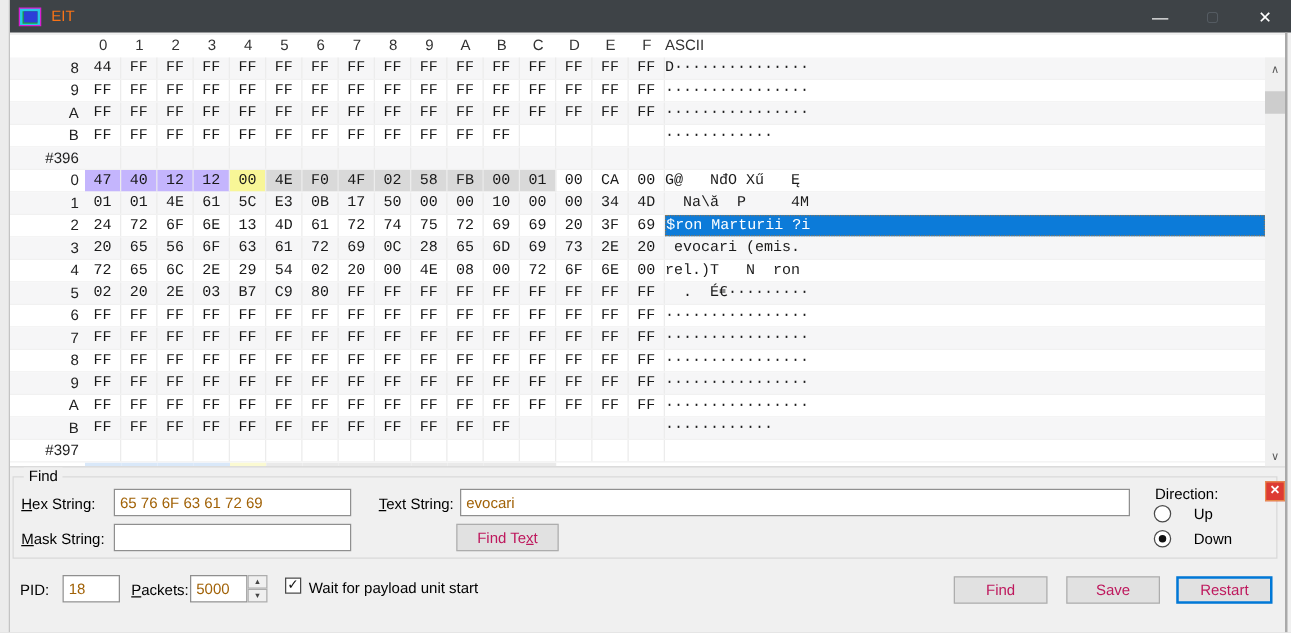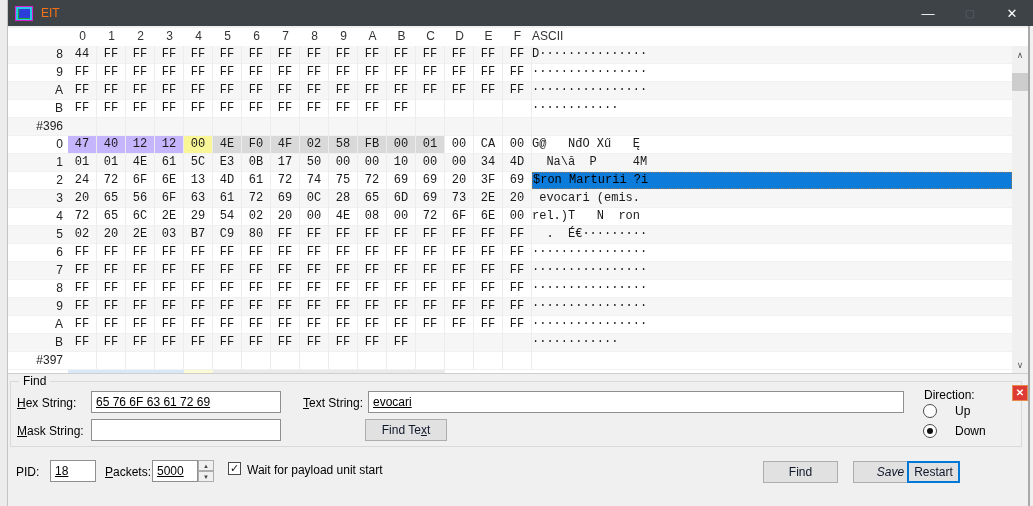--- a/index.html
+++ b/index.html
@@ -26,42 +26,42 @@
   .hv-row.stripe{background:#f6f6f7;}
   .hv-label{width:60px;text-align:right;padding-right:5px;box-sizing:border-box;font-size:12px;color:#222;line-height:17px;}
   .hv-cell{width:29px;text-align:center;box-sizing:border-box;border-right:1px solid #ececec;
            font-family:"Liberation Mono","DejaVu Sans Mono",monospace;font-size:12px;color:#1a1a1a;line-height:17px;}
   .hv-header .hv-cell{border-right:none;font-family:"Liberation Sans",sans-serif;color:#333;}
   .hv-cell.hl-blue{background:#c4b5fd;font-family:Liberation Mono, monospace;}
   .hv-cell.hl-yellow{background:#f8f697;}
   .hv-cell.hl-gray{background:#d9d9d9;}
   .hv-ascii{width:480px;white-space:pre;font-family:"Liberation Mono","DejaVu Sans Mono",monospace;
             font-size:12px;color:#1a1a1a;line-height:17px;box-sizing:border-box;}
-  .hv-ascii.selected{background:#0c7bd9;color:#000000;border:1px dotted #8a7a5e;line-height:15px;}
+  .hv-ascii.selected{background:#0c7bd9;color:#ffffff;border:1px dotted #8a7a5e;line-height:15px;}
   .hv-header .hv-ascii{font-family:"Liberation Sans",sans-serif;color:#333;}
   .hv-spacer{width:16px;}
   .partial-row{display:flex;height:3px;overflow:hidden;}
   .p-cell{width:29px;height:3px;}
   .p-blue{background:#d9e8f9;} .p-yellow{background:#fbfad2;} .p-gray{background:#eaeaea;}
 
   
   .vscroll{position:absolute;right:0;top:18px;width:16px;height:327px;background:#f0f0f0;}
   .vs-arrow{height:17px;display:flex;align-items:center;justify-content:center;color:#5a5a5a;font-size:9px;}
   .vs-down{position:absolute;bottom:0;left:0;width:100%;}
   .vs-thumb{position:absolute;left:0;top:27px;width:100%;height:18px;background:#cdcdcd;}
   .win-right-line{position:absolute;right:3px;top:26px;width:2px;height:480px;background:#a9a9a9;}
 
   
   .groupbox{position:absolute;left:2px;top:381px;width:1012px;height:66px;border:1px solid #d9d9d9;box-sizing:border-box;}
   .gb-legend{position:absolute;left:8px;top:-8px;background:#f0f0f0;padding:0 4px;font-size:12px;}
   .fld-label{position:absolute;font-size:12px;color:#000;}
   .textbox{position:absolute;background:#fff;border:1px solid #8f8f8f;box-sizing:border-box;height:22px;
-           font-family:"Liberation Sans",sans-serif;font-size:12px;padding:0 4px;outline:none;color:#000000;text-decoration:underline;}
+           font-family:"Liberation Sans",sans-serif;font-size:12px;padding:0 4px;outline:none;color:#a16207;}
   .btn{position:absolute;background:#e1e1e1;border:1px solid #adadad;box-sizing:border-box;height:22px;
-       font-family:"Liberation Sans",sans-serif;font-size:12px;color:#0f172a;text-align:center;line-height:20px;}
+       font-family:"Liberation Sans",sans-serif;font-size:12px;color:#be185d;text-align:center;line-height:20px;}
   .btn.default{border:2px solid #0078d7;line-height:18px;}
   .redx{position:absolute;width:16px;height:16px;background:#dd3b33;border:1px solid #e78a4e;box-sizing:border-box;
         color:#fff;font-size:10px;font-weight:bold;text-align:center;line-height:14px;}
   .radio{position:absolute;display:flex;align-items:center;gap:18px;font-size:12px;}
   .radio .circ{width:12px;height:12px;border:1px solid #4a4a4a;border-radius:50%;background:#fff;position:relative;}
   .radio .circ.sel::after{content:"";position:absolute;left:3px;top:3px;width:6px;height:6px;border-radius:50%;background:#111;}
 
   
   .checkbox{position:absolute;width:13px;height:13px;background:#fff;border:1px solid #4a4a4a;box-sizing:border-box;
             color:#111;font-size:11px;line-height:11px;text-align:center;}
@@ -538,16 +538,16 @@
     <input class="textbox" style="left: 144px; top: 460px; width: 46px;" value="5000">
     <div class="spinner" style="left:190px;top:460px;">
       <div class="spin-btn">▲</div>
       <div class="spin-btn">▼</div>
     </div>
 
     <div class="checkbox" style="left:220px;top:462px;">✓</div>
     <div class="fld-label" style="left:239px;top:463px;">Wait for payload unit start</div>
 
     <div class="btn" style="left:755px;top:461px;width:75px;">Find</div>
-    <div class="btn" style="left:845px;top:461px;width:75px;font-style:italic;">Save</div>
-    <div class="btn default" style="left:899px;top:461px;width:53px;">Restart</div>
+    <div class="btn" style="left:845px;top:461px;width:75px;">Save</div>
+    <div class="btn default" style="left:933px;top:461px;width:77px;">Restart</div>
   </div>
 </div>
 
 </body></html>

